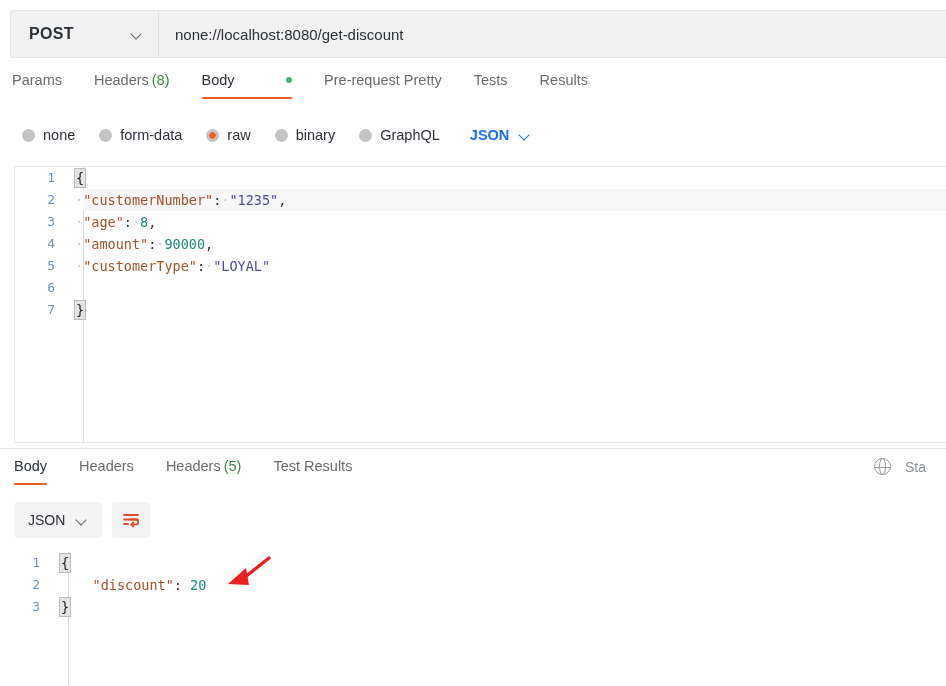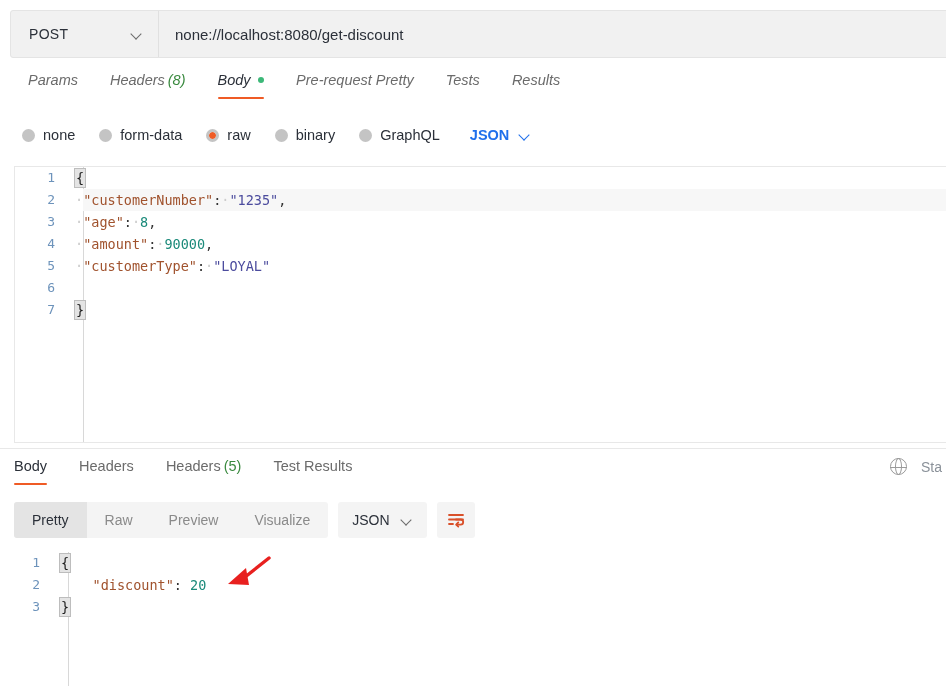--- a/index.html
+++ b/index.html
@@ -34,22 +34,22 @@
     width: 148px;
     display: flex;
     align-items: center;
     justify-content: space-between;
     padding: 0 15px 0 18px;
     box-sizing: border-box;
     border-right: 1px solid #e0e0e0;
     cursor: pointer;
   }
   .method-label {
-    font-size: 14px;
-    font-weight: normal;
+    font-size: 16px;
+    font-weight: bold;
     letter-spacing: 0.3px;
     color: #2b3039;
     text-align: right;
   }
   .chev {
     width: 12px;
     height: 12px;
     display: inline-block;
     position: relative;
   }
@@ -77,37 +77,37 @@
 
   
   .req-tabs {
     position: absolute;
     left: 0;
     top: 70px;
     width: 946px;
     height: 40px;
     display: flex;
     align-items: flex-start;
-    padding-left: 28px;
-    box-sizing: border-box;
-    font-style: italic;
+    padding-left: 12px;
+    box-sizing: border-box;
   }
   .tab {
     position: relative;
     font-size: 14.5px;
     color: #6b6b6b;
     padding: 2px 0 14px 0;
     margin-right: 32px;
     cursor: pointer;
     white-space: nowrap;
     display: flex;
     align-items: center;
   }
   .tab.active {
     color: #2b3039;
+    gap: 44px;
   }
   .tab.active::after {
     content: "";
     position: absolute;
     left: 0;
     right: 0;
     bottom: 3px;
     height: 2.5px;
     background: #ef5b25;
     border-radius: 2px;
@@ -266,21 +266,21 @@
     top: 456px;
     width: 946px;
     height: 36px;
     display: flex;
     align-items: flex-start;
     padding-left: 14px;
     box-sizing: border-box;
   }
   .resp-right {
     position: absolute;
-    right: 0;
+    right: 16px;
     top: 458px;
     display: flex;
     align-items: center;
     gap: 14px;
     padding-right: 4px;
   }
   .globe {
     width: 17px;
     height: 17px;
     border-radius: 50%;
@@ -506,26 +506,20 @@
     <div class="tab">
       <span>Test Results</span>
     </div>
   </div>
 <div class="resp-right">
   <span class="globe"></span>
   <span class="status-txt">Sta</span>
 </div>
 
 <div class="resp-toolbar">
-  <div class="seg-group" id="view-modes">
-      <div class="seg active">Pretty</div>
-      <div class="seg">Raw</div>
-      <div class="seg">Preview</div>
-      <div class="seg">Visualize</div>
-    </div>
   <div class="fmt-group">
     <span class="fmt-label">JSON</span>
     <span class="chev"></span>
   </div>
   <div class="wrap-btn">
     <svg width="18" height="16" viewBox="0 0 18 16">
       <line x1="2" y1="3" x2="16" y2="3" stroke="#d9502a" stroke-width="1.8" stroke-linecap="round"></line>
       <line x1="2" y1="7.5" x2="16" y2="7.5" stroke="#d9502a" stroke-width="1.8" stroke-linecap="round"></line>
       <line x1="2" y1="12" x2="6" y2="12" stroke="#d9502a" stroke-width="1.8" stroke-linecap="round"></line>
       <path d="M9 7.5 h4.6 a2.6 2.6 0 0 1 0 5.2 H9.6" fill="none" stroke="#d9502a" stroke-width="1.8" stroke-linecap="round"></path>

